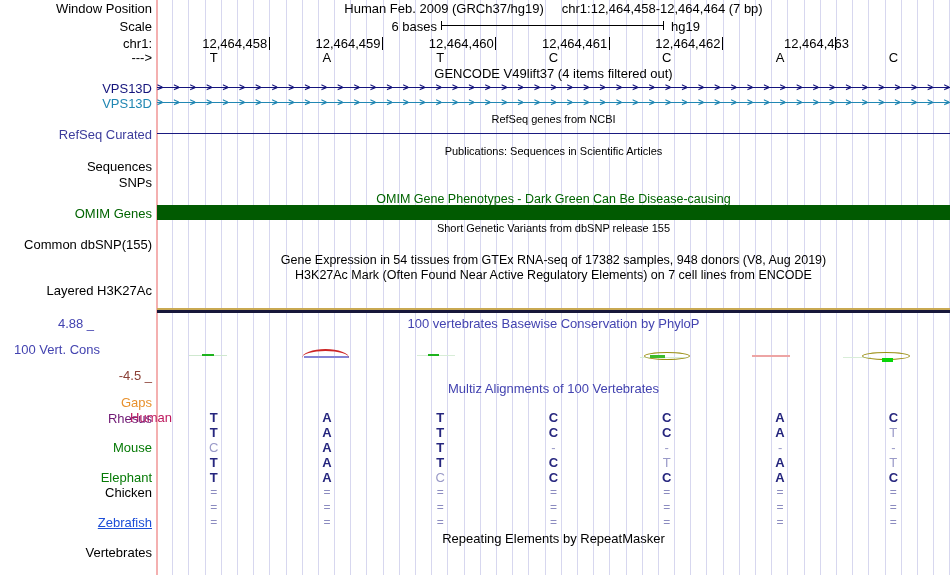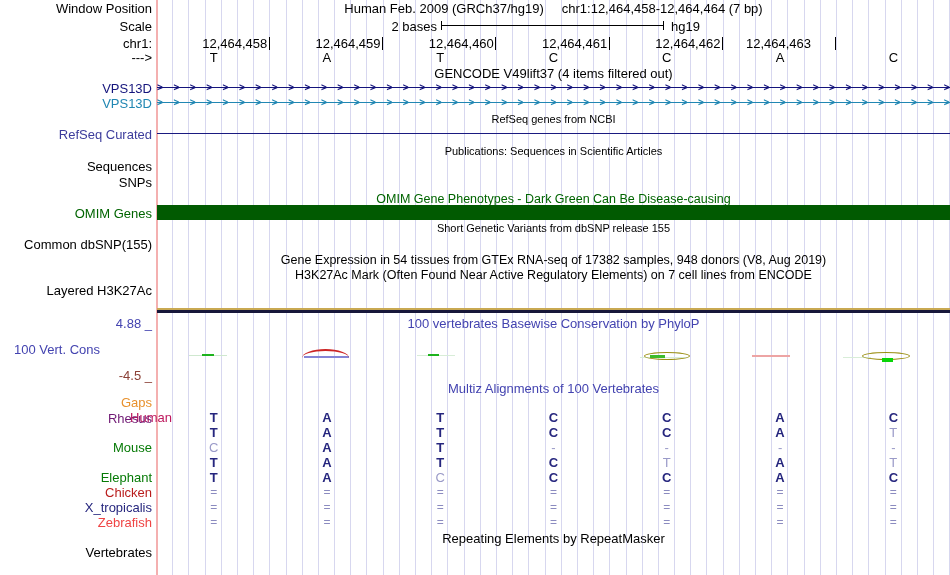--- a/index.html
+++ b/index.html
@@ -53,21 +53,21 @@
 <div id="screen">
   <div id="grid"></div>
   <div id="divider"></div>
 
   <div class="lbl" style="top:1px;">Window Position</div>
   <div class="center" style="top:1px;">
     <span>Human Feb. 2009 (GRCh37/hg19)</span><span style="display:inline-block;width:18px;"></span><span>chr1:12,464,458-12,464,464 (7 bp)</span>
   </div>
 
   <div class="lbl" style="top:19px;">Scale</div>
-  <div class="abs" style="left:337px;top:19px;width:100px;text-align:right;">2 bases</div>
+  <div class="abs" style="left:337px;top:19px;width:100px;text-align:right;">6 bases</div>
   <div id="scale-bar"></div>
   <div class="sctick" style="left:441px;"></div>
   <div class="sctick" style="left:663px;"></div>
   <div class="abs" style="left:671px;top:19px;">hg19</div>
 
   <div class="lbl" style="top:36px;">chr1:</div>
   <div class="lbl" style="top:50px;">---&gt;</div>
 
   <div class="center" style="top:66px;">GENCODE V49lift37 (4 items filtered out)</div>
   <div class="lbl c-gencode1" style="top:81px;">VPS13D</div>
@@ -87,41 +87,41 @@
 
   <div class="center small" style="top:222px;">Short Genetic Variants from dbSNP release 155</div>
   <div class="lbl" style="top:237px;">Common dbSNP(155)</div>
 
   <div class="center mid" style="top:253px;">Gene Expression in 54 tissues from GTEx RNA-seq of 17382 samples, 948 donors (V8, Aug 2019)</div>
   <div class="center mid" style="top:268px;">H3K27Ac Mark (Often Found Near Active Regulatory Elements) on 7 cell lines from ENCODE</div>
   <div class="lbl" style="top:283px;">Layered H3K27Ac</div>
   <div id="h3k-gold"></div>
   <div id="h3k-dark"></div>
 
-  <div class="lbl c-hblue" style="top:316px;">4.88 _</div>
+  <div class="lbl c-hblue" style="top:316px;text-align:center;">4.88 _</div>
   <div class="center c-hblue" style="top:316px;">100 vertebrates Basewise Conservation by PhyloP</div>
   <div class="abs c-hblue" style="left:0;top:342px;width:100px;text-align:right;">100 Vert. Cons</div>
   <div class="lbl c-maroon" style="top:368px;">-4.5 _</div>
 
   <div class="center c-hblue" style="top:381px;">Multiz Alignments of 100 Vertebrates</div>
   <div class="lbl c-orange" style="top:395px;">Gaps</div>
 
   <div class="center" style="top:531px;">Repeating Elements by RepeatMasker</div>
   <div class="lbl" style="top:545px;">Vertebrates</div>
 <div class="poslabel" style="left: 159.286px;">12,464,458</div>
     <div class="rtick" style="left: 268.786px;"></div>
     <div class="poslabel" style="left: 272.571px;">12,464,459</div>
     <div class="rtick" style="left: 382.071px;"></div>
     <div class="poslabel" style="left: 385.857px;">12,464,460</div>
     <div class="rtick" style="left: 495.357px;"></div>
     <div class="poslabel" style="left: 499.143px;">12,464,461</div>
     <div class="rtick" style="left: 608.643px;"></div>
     <div class="poslabel" style="left: 612.429px;">12,464,462</div>
     <div class="rtick" style="left: 721.929px;"></div>
-    <div class="poslabel" style="left: 703px; text-align: right;">12,464,463</div>
+    <div class="poslabel" style="left: 741px; text-align: right;">12,464,463</div>
     <div class="rtick" style="left: 835.214px;"></div>
     <div class="base" style="left: 203.643px;">T</div>
     <div class="base" style="left: 316.929px;">A</div>
     <div class="base" style="left: 430.214px;">T</div>
     <div class="base" style="left: 543.5px;">C</div>
     <div class="base" style="left: 656.786px;">C</div>
     <div class="base" style="left: 770.071px;">A</div>
     <div class="base" style="left: 883.357px;">C</div>
     <div class="gene-line" style="top: 86.5px; background: rgb(20, 20, 124);"></div>
     <div class="gene-arrows" style="top: 81px; color: rgb(20, 20, 124);">
@@ -272,37 +272,36 @@
     <div class="al-cell n" style="left: 770.071px; top: 455px;">A</div>
     <div class="al-cell d" style="left: 883.357px; top: 455px;">T</div>
     <div class="sp-name" style="top: 470px; color: rgb(6, 122, 6);">Elephant</div>
     <div class="al-cell n" style="left: 203.643px; top: 470px;">T</div>
     <div class="al-cell n" style="left: 316.929px; top: 470px;">A</div>
     <div class="al-cell d" style="left: 430.214px; top: 470px;">C</div>
     <div class="al-cell n" style="left: 543.5px; top: 470px;">C</div>
     <div class="al-cell n" style="left: 656.786px; top: 470px;">C</div>
     <div class="al-cell n" style="left: 770.071px; top: 470px;">A</div>
     <div class="al-cell n" style="left: 883.357px; top: 470px;">C</div>
-    <div class="sp-name" style="top: 485px; color: #b91c1c; text-align: right;">Chicken</div>
+    <div class="sp-name" style="top: 485px; color: #000000; text-align: right;">Chicken</div>
     <div class="al-cell e" style="left: 203.643px; top: 485px;">=</div>
     <div class="al-cell e" style="left: 316.929px; top: 485px;">=</div>
     <div class="al-cell e" style="left: 430.214px; top: 485px;">=</div>
     <div class="al-cell e" style="left: 543.5px; top: 485px;">=</div>
     <div class="al-cell e" style="left: 656.786px; top: 485px;">=</div>
     <div class="al-cell e" style="left: 770.071px; top: 485px;">=</div>
     <div class="al-cell e" style="left: 883.357px; top: 485px;">=</div>
-    <div class="sp-name" style="top: 500px; color: rgb(38, 38, 126);">X_tropicalis</div>
     <div class="al-cell e" style="left: 203.643px; top: 500px;">=</div>
     <div class="al-cell e" style="left: 316.929px; top: 500px;">=</div>
     <div class="al-cell e" style="left: 430.214px; top: 500px;">=</div>
     <div class="al-cell e" style="left: 543.5px; top: 500px;">=</div>
     <div class="al-cell e" style="left: 656.786px; top: 500px;">=</div>
     <div class="al-cell e" style="left: 770.071px; top: 500px;">=</div>
     <div class="al-cell e" style="left: 883.357px; top: 500px;">=</div>
-    <div class="sp-name" style="top: 515px; color: #ef4444;">Zebrafish</div>
+    <div class="sp-name" style="top: 515px; color: #1d4ed8; text-decoration: underline;">Zebrafish</div>
     <div class="al-cell e" style="left: 203.643px; top: 515px;">=</div>
     <div class="al-cell e" style="left: 316.929px; top: 515px;">=</div>
     <div class="al-cell e" style="left: 430.214px; top: 515px;">=</div>
     <div class="al-cell e" style="left: 543.5px; top: 515px;">=</div>
     <div class="al-cell e" style="left: 656.786px; top: 515px;">=</div>
     <div class="al-cell e" style="left: 770.071px; top: 515px;">=</div>
     <div class="al-cell e" style="left: 883.357px; top: 515px;">=</div>
   </div>
 
 </body></html>

